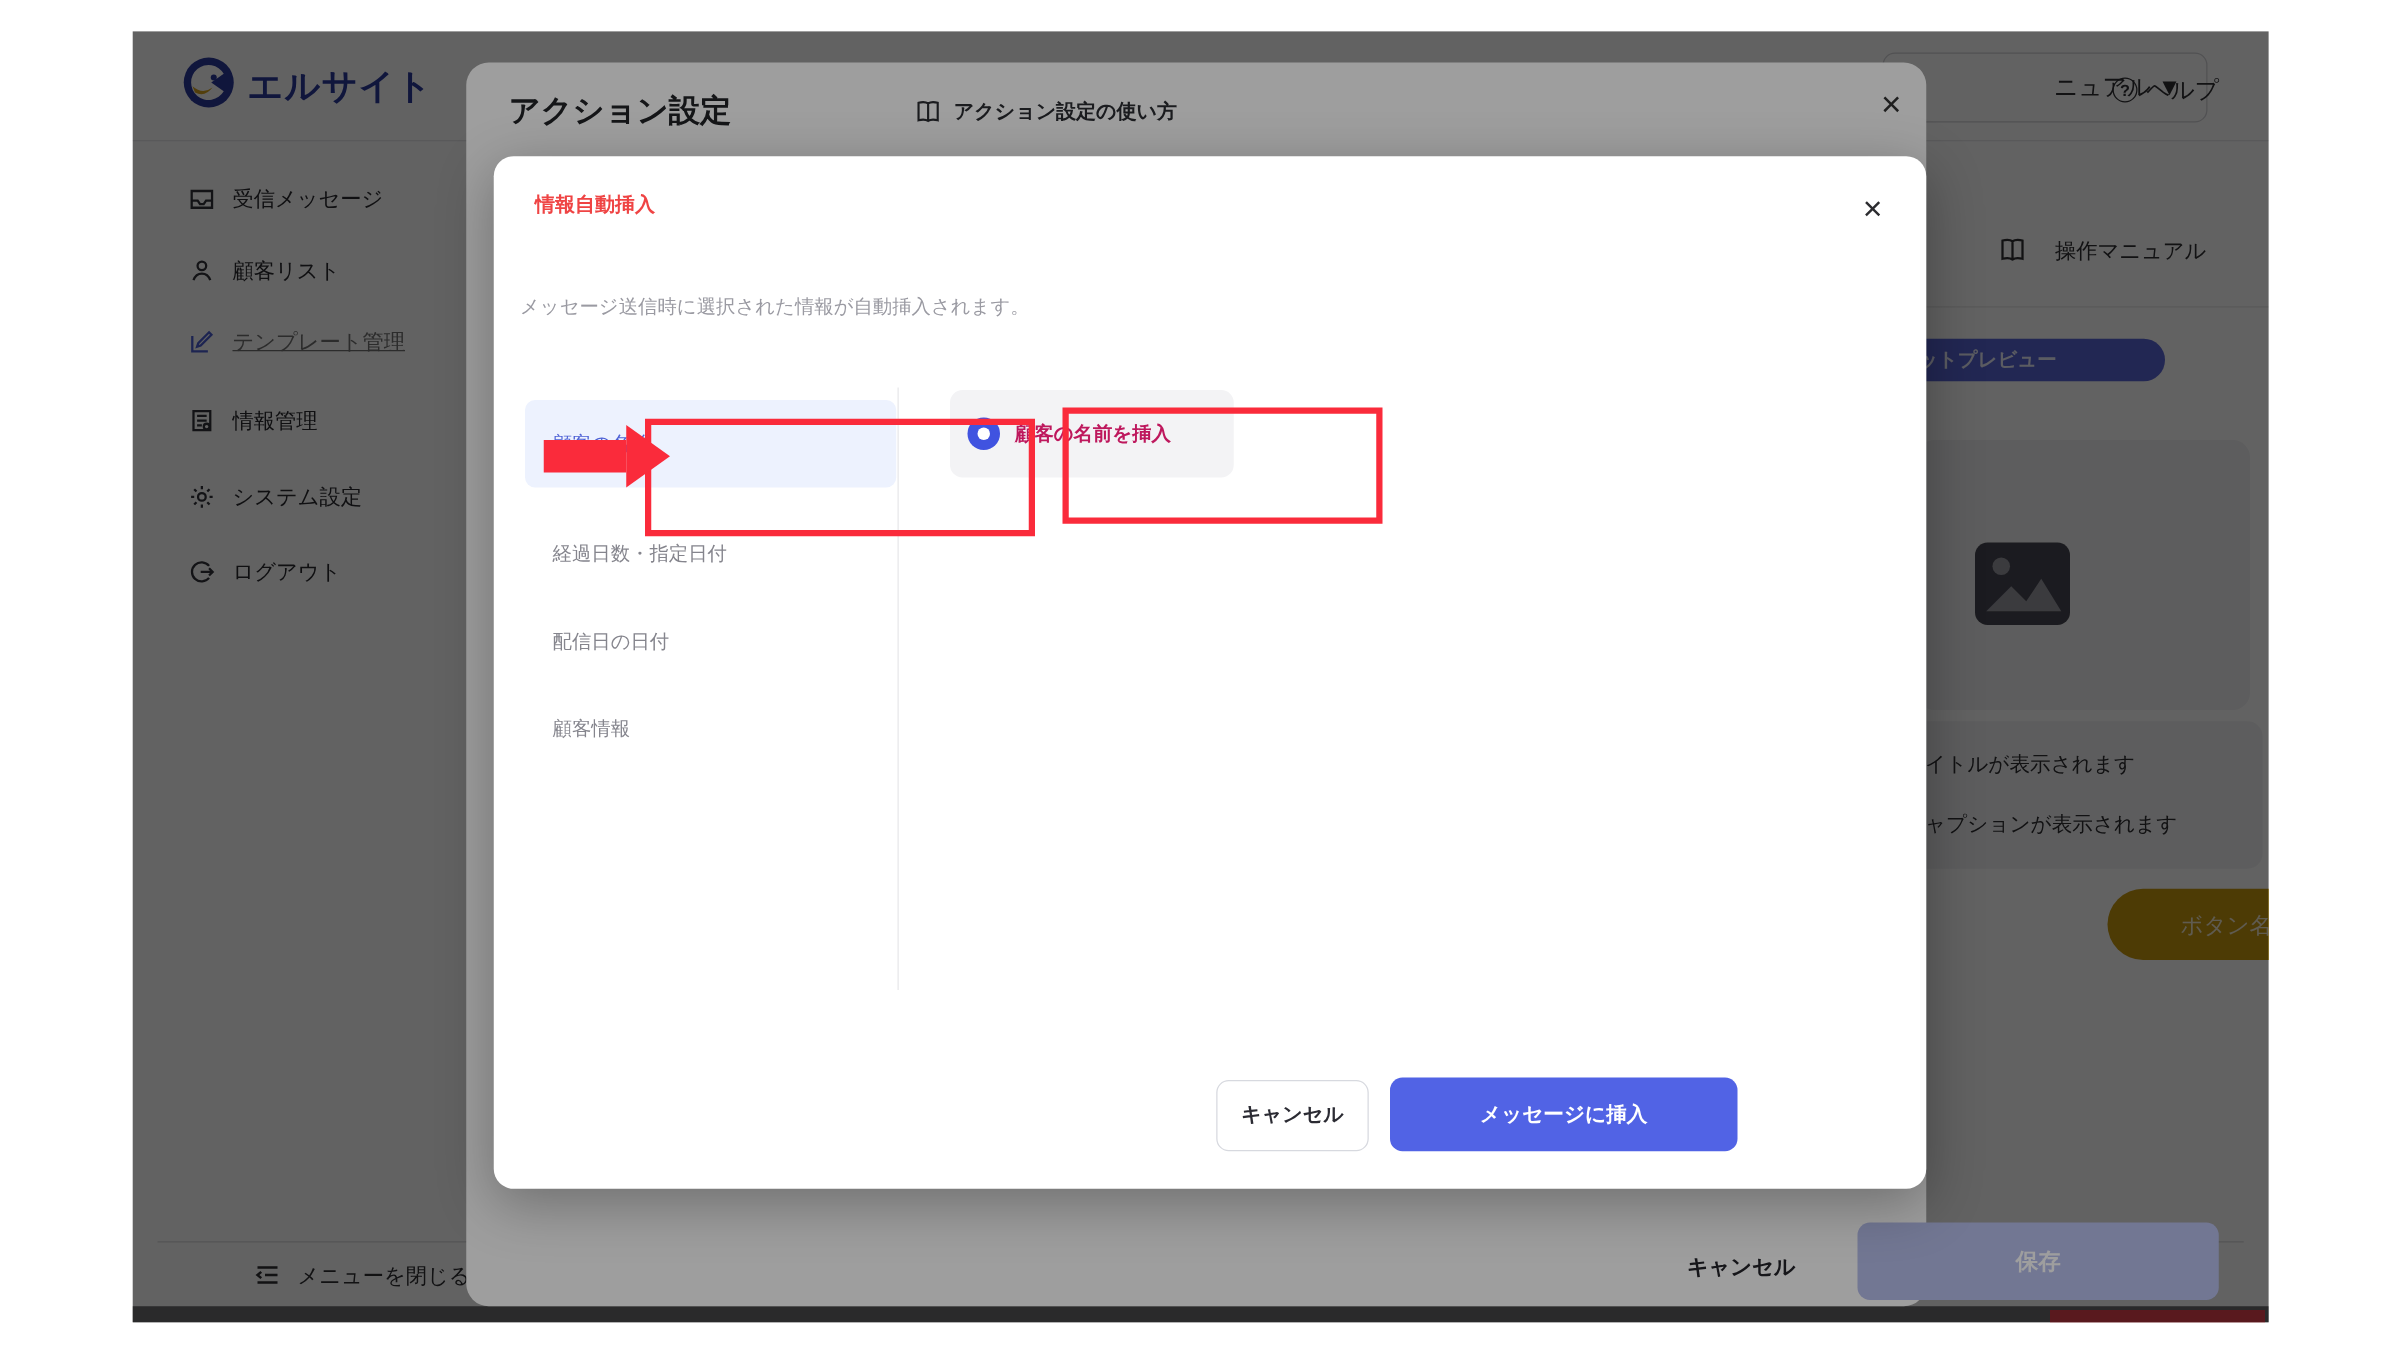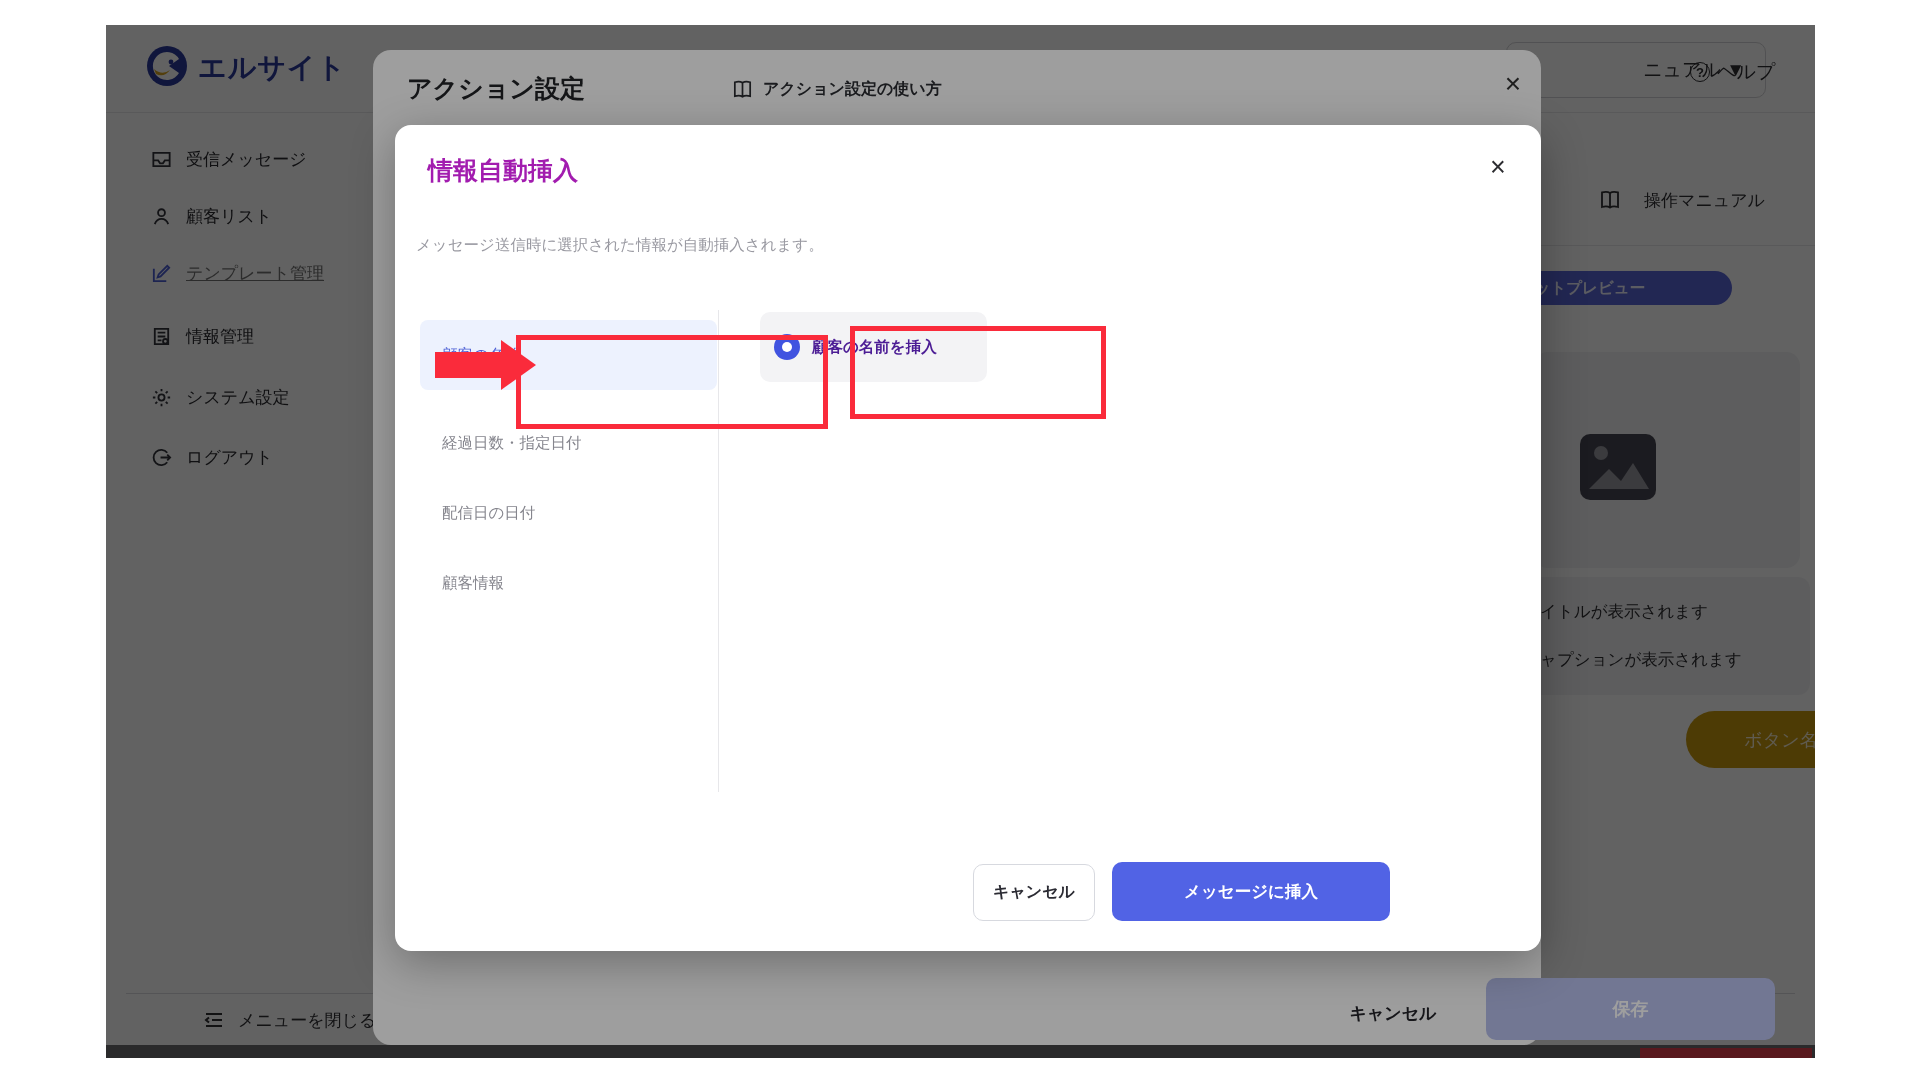--- a/index.html
+++ b/index.html
@@ -51,32 +51,32 @@
   .mbg-title { position:absolute; left:34px; top:22px; font-size:25px; font-weight:bold; color:#222428; }
   .mbg-usage { position:absolute; left:358px; top:28px; display:flex; align-items:center; gap:9px; font-size:16px; font-weight:600; color:#2c2e33; }
   .mbg-close { position:absolute; left:1122px; top:16px; width:36px; height:36px; font-size:28px; color:#333; display:flex; align-items:center; justify-content:center; }
   .mbg-cancel { position:absolute; left:960px; top:938px; width:120px; height:50px; display:flex; align-items:center; justify-content:center; font-size:17px; font-weight:600; color:#25252b; }
   .mbg-save { position:absolute; left:1113px; top:928px; width:289px; height:62px; background:#b9c0ee; border-radius:10px;
               display:flex; align-items:center; justify-content:center; color:#ffffff; font-size:18px; font-weight:bold; }
 
   
   .dialog { position:absolute; left:289px; top:100px; width:1146px; height:826px; background:#fff; border-radius:16px; z-index:40;
             box-shadow:0 12px 45px rgba(0,0,0,0.30); }
-  .dlg-title { position:absolute; left:33px; top:29px; font-size:25px; font-weight:bold; color:#a21caf; }
+  .dlg-title { position:absolute; left:33px; top:29px; font-size:16px; font-weight:bold; color:#ef4444; }
   .dlg-close { position:absolute; left:1085px; top:24px; width:36px; height:36px; font-size:27px; color:#2c2c30; display:flex; align-items:center; justify-content:center; }
   .dlg-desc { position:absolute; left:21px; top:110px; font-size:15.5px; color:#9a9aa2; }
   .dlg-tab { position:absolute; left:25px; width:297px; height:70px; display:flex; align-items:center; padding-left:22px;
              font-size:15.5px; color:#85858d; border-radius:8px; }
   .dlg-tab.selected { background:#edf2fe; color:#4c5fd5; }
   .dlg-vline { position:absolute; left:323px; top:185px; width:1px; height:482px; background:#e7e7ea; }
   .radio-pill { position:absolute; left:365px; top:187px; width:227px; height:70px; background:#f3f3f5; border-radius:10px;
                 display:flex; align-items:center; padding-left:14px; gap:12px; }
   .radio { width:26px; height:26px; border-radius:50%; background:#4053e0; position:relative; }
   .radio::after { content:""; position:absolute; left:8px; top:8px; width:10px; height:10px; border-radius:50%; background:#fff; }
-  .radio-label { font-size:15.5px; font-weight:600; color:#4c1d95; }
+  .radio-label { font-size:15.5px; font-weight:600; color:#be185d; }
   .dlg-cancel { position:absolute; left:578px; top:739px; width:122px; height:57px; background:#fff; border:1.5px solid #d7d9df; border-radius:10px;
                 display:flex; align-items:center; justify-content:center; font-size:16px; font-weight:600; color:#2b2b33; }
   .dlg-insert { position:absolute; left:717px; top:737px; width:278px; height:59px; background:#5163e5; border-radius:10px;
                 display:flex; align-items:center; justify-content:center; font-size:16.5px; font-weight:bold; color:#fff; }
   .anno-box1 { position:absolute; left:410px; top:310px; width:312px; height:94px; border:5px solid #fa2b3b; z-index:50; }
   .anno-box2 { position:absolute; left:744px; top:301px; width:256px; height:93px; border:5px solid #fa2b3b; z-index:50; }
   .arrow-body { position:absolute; left:329px; top:327px; width:66px; height:26px; background:#fa2b3b; z-index:50; }
   .arrow-head { position:absolute; left:395px; top:315px; width:0; height:0; z-index:50;
                 border-top:25px solid transparent; border-bottom:25px solid transparent; border-left:35px solid #fa2b3b; }
 </style>

